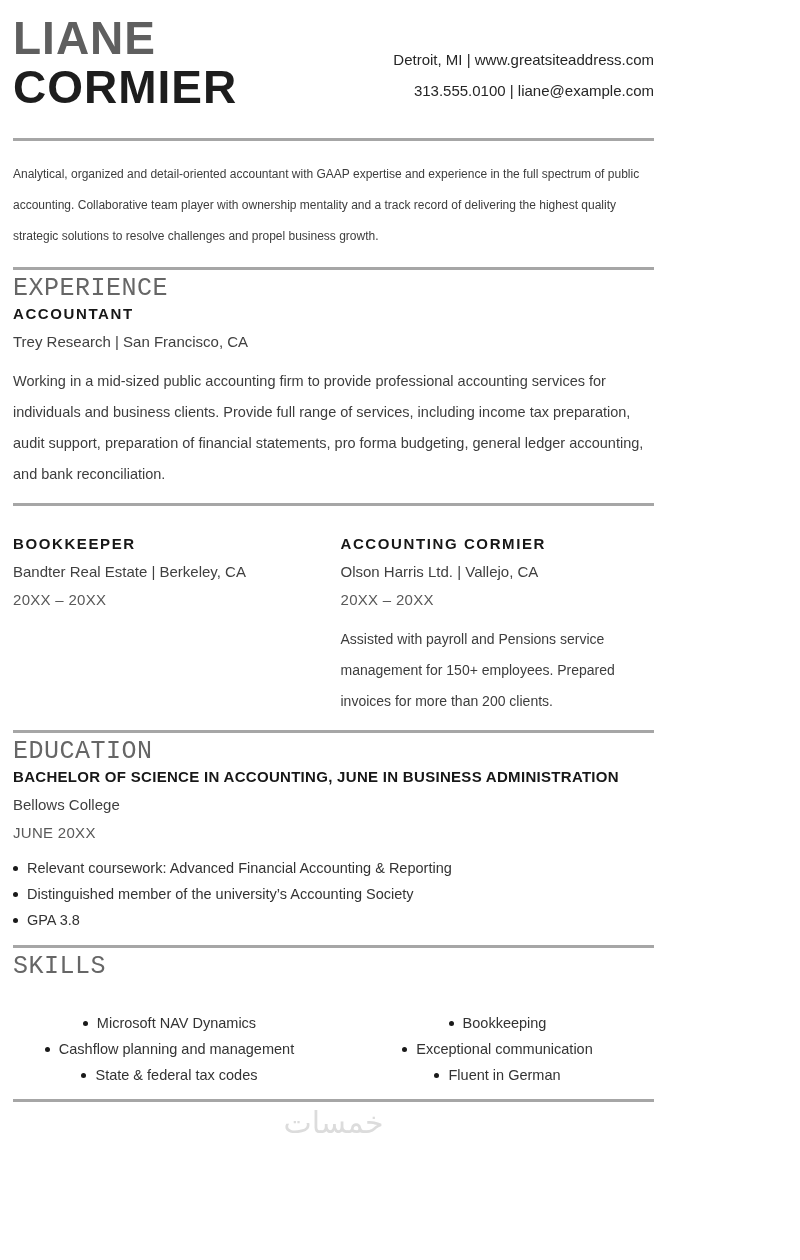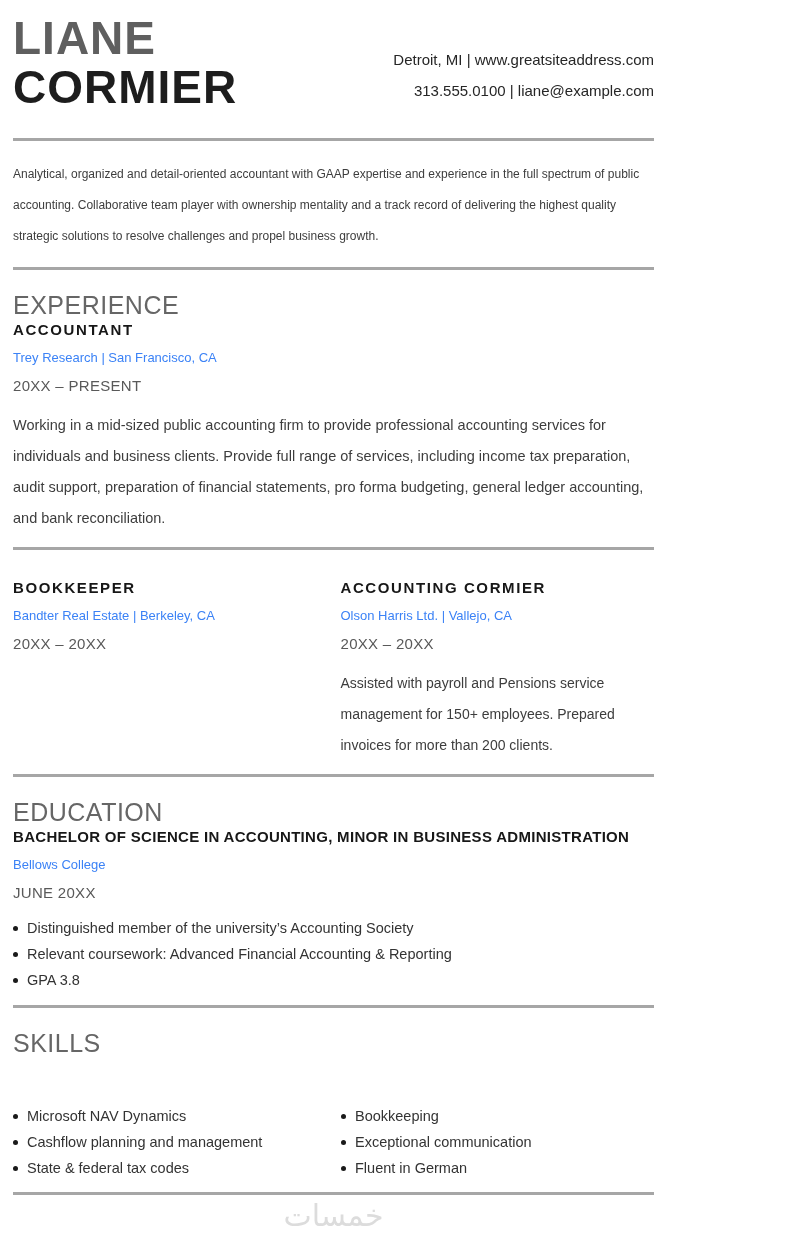--- a/index.html
+++ b/index.html
@@ -29,49 +29,49 @@
   .rule.r3 { margin-top: 13px; }
   .rule.r4 { margin-top: 13px; }
   .rule.r5 { margin-top: 12px; }
   .rule.r6 { margin-top: 11px; }
 
   
   .summary { margin-top: 18px; font-size: 12px; line-height: 31px; color: #3d3d3d; }
 
   
   h2.section {
-    margin-top: 20px; font-size: 25px; line-height: 30px;
-    font-weight: 400; color: #666666; letter-spacing: 0.5px;
+    margin-top: 4px; font-size: 25px; line-height: 30px;
+    font-weight: 400; color: #666666; letter-spacing: 0.5px; font-family: Liberation Mono, monospace;
   }
 
   
   .job-title, .degree {
     font-size: 15px; line-height: 20px;
     font-weight: bold; color: #171717; letter-spacing: 1.6px;
   }
   .degree { letter-spacing: 0.3px; }
-  .company { margin-top: 8px; font-size: 13px; line-height: 20px; color: #3b82f6; }
+  .company { margin-top: 8px; font-size: 15px; line-height: 20px; color: #404040; }
   .dates   { margin-top: 8px; font-size: 15px; line-height: 20px; color: #595959; letter-spacing: 0.3px; }
   .desc    { margin-top: 14px; font-size: 14.5px; line-height: 31px; color: #3d3d3d; }
 
   
   .two-col { display: grid; grid-template-columns: 1fr 1fr; column-gap: 14px; margin-top: 28px; }
   .two-col .job-title { margin-top: 0; }
   .two-col .desc { font-size: 14px; }
 
   
   ul.bullets { list-style: none; margin-top: 12px; }
   ul.bullets li { font-size: 14.5px; line-height: 26px; color: #333333; }
   ul.bullets li::before {
     content: ""; display: inline-block; width: 5px; height: 5px;
     border-radius: 50%; background: #1a1a1a; margin-right: 9px; vertical-align: 2px;
   }
 
   
-  .skills-grid { display: grid; grid-template-columns: 1fr 1fr; column-gap: 15px; margin-top: 45px; }
+  .skills-grid { display: grid; grid-template-columns: 1fr 1fr; column-gap: 15px; margin-top: 28px; text-align: center; }
   .skills-grid ul.bullets { margin-top: 0; }
 
   
   .watermark {
     margin-top: 3px; text-align: center;
     font-family: "DejaVu Sans", sans-serif;
     font-size: 30px; line-height: 36px; color: #dcdcdc;
   }
 </style>
 </head>
@@ -96,21 +96,20 @@
 
   <p class="summary">Analytical, organized and detail-oriented accountant with GAAP expertise and experience in the full spectrum of public accounting. Collaborative team player with ownership mentality and a track record of delivering the highest quality strategic solutions to resolve challenges and propel business growth.</p>
 
   <div class="rule r2"></div>
 
   <h2 class="section">EXPERIENCE</h2>
 
   <section>
     <h3 class="job-title">ACCOUNTANT</h3>
     <div class="company">Trey Research | San Francisco, CA</div>
-    <div class="dates">20XX – PRESENT</div>
     <p class="desc">Working in a mid-sized public accounting firm to provide professional accounting services for individuals and business clients. Provide full range of services, including income tax preparation, audit support, preparation of financial statements, pro forma budgeting, general ledger accounting, and bank reconciliation.</p>
   </section>
 
   <div class="rule r3"></div>
 
   <div class="two-col">
     <section>
       <h3 class="job-title">BOOKKEEPER</h3>
       <div class="company">Bandter Real Estate | Berkeley, CA</div>
       <div class="dates">20XX – 20XX</div>
@@ -121,26 +120,26 @@
       <div class="dates">20XX – 20XX</div>
       <p class="desc">Assisted with payroll and Pensions service management for 150+ employees. Prepared invoices for more than 200 clients.</p>
     </section>
   </div>
 
   <div class="rule r4"></div>
 
   <h2 class="section">EDUCATION</h2>
 
   <section>
-    <h3 class="degree">BACHELOR OF SCIENCE IN ACCOUNTING, MINOR IN BUSINESS ADMINISTRATION</h3>
+    <h3 class="degree">BACHELOR OF SCIENCE IN ACCOUNTING, JUNE IN BUSINESS ADMINISTRATION</h3>
     <div class="company">Bellows College</div>
     <div class="dates">JUNE 20XX</div>
     <ul class="bullets">
+      <li><span>Relevant coursework: Advanced Financial Accounting &amp; Reporting</span></li>
       <li><span>Distinguished member of the university’s Accounting Society</span></li>
-      <li><span>Relevant coursework: Advanced Financial Accounting &amp; Reporting</span></li>
       <li><span>GPA 3.8</span></li>
     </ul>
   </section>
 
   <div class="rule r5"></div>
 
   <h2 class="section">SKILLS</h2>
 
   <div class="skills-grid">
     <ul class="bullets">

